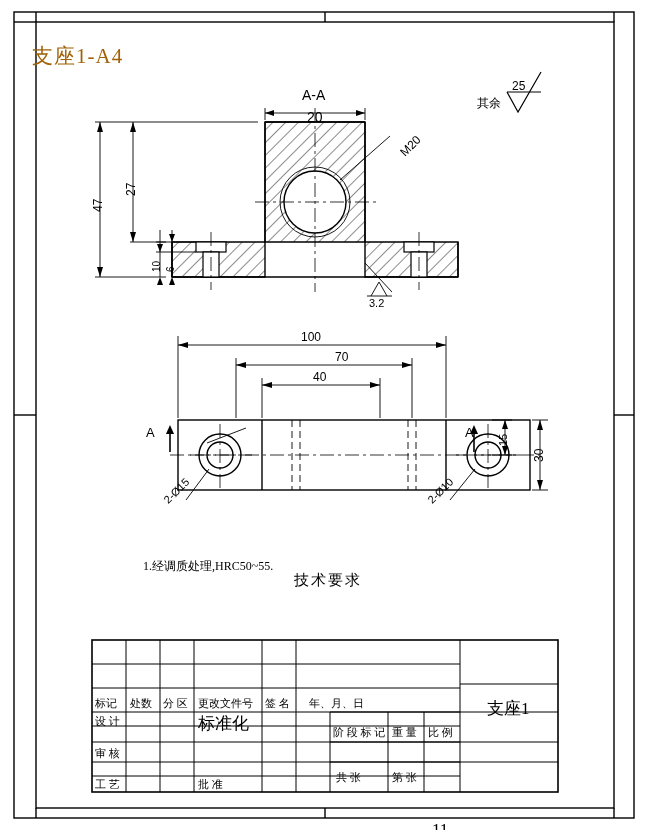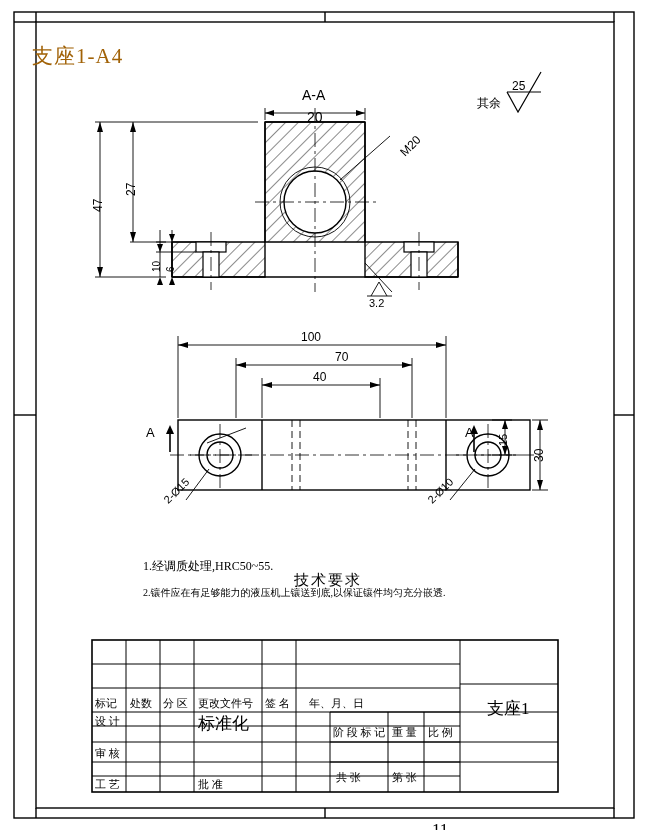--- a/index.html
+++ b/index.html
@@ -276,21 +276,20 @@
   <div class="txt" style="left:313px; top:371px; font-size:12px;text-align:right;">40</div>
   <div class="txt rot90" style="left:533px; top:462px; font-size:12px;">30</div>
   <div class="txt rot90" style="left:498px; top:446px; font-size:11px;">15</div>
   <div class="txt" style="left:162px; top:498px; font-size:11px; transform:rotate(-45deg); transform-origin:0 0;">2-Ø15</div>
   <div class="txt" style="left:426px; top:498px; font-size:11px; transform:rotate(-45deg); transform-origin:0 0;">2-Ø10</div>
   <div class="txt" style="left:146px; top:426px; font-size:13px;">A</div>
   <div class="txt" style="left:465px; top:426px; font-size:13px;">A</div>
 
   <div class="txt" style="left:294px; top:525px; font-size:15px; font-family:'Liberation Serif',serif; letter-spacing:2px;margin-top:48px;">技术要求</div>
   <div class="txt" style="left:143px; top:560px; font-size:12px; font-family:'Liberation Serif',serif;">1.经调质处理,HRC50~55.</div>
-  <div class="txt" style="left:143px; top:588px; font-size:10px; font-family:'Liberation Serif',serif;">2.镶件应在有足够能力的液压机上镶送到底,以保证镶件均匀充分嵌透.</div>
 
   <div class="txt" style="left:95px; top:698px; font-size:11px; font-family:'Liberation Serif',serif;">标记</div>
   <div class="txt" style="left:130px; top:698px; font-size:11px; font-family:'Liberation Serif',serif;">处数</div>
   <div class="txt" style="left:163px; top:698px; font-size:11px; font-family:'Liberation Serif',serif;">分 区</div>
   <div class="txt" style="left:198px; top:698px; font-size:11px; font-family:'Liberation Serif',serif;">更改文件号</div>
   <div class="txt" style="left:265px; top:698px; font-size:11px; font-family:'Liberation Serif',serif;text-align:right;">签 名</div>
   <div class="txt" style="left:299px; top:698px; font-size:11px; font-family:'Liberation Serif',serif;margin-left:10px;">年、月、日</div>
 
   <div class="txt" style="left:95px; top:716px; font-size:11px; font-family:'Liberation Serif',serif;">设 计</div>
   <div class="txt" style="left:95px; top:748px; font-size:11px; font-family:'Liberation Serif',serif;">审 核</div>

